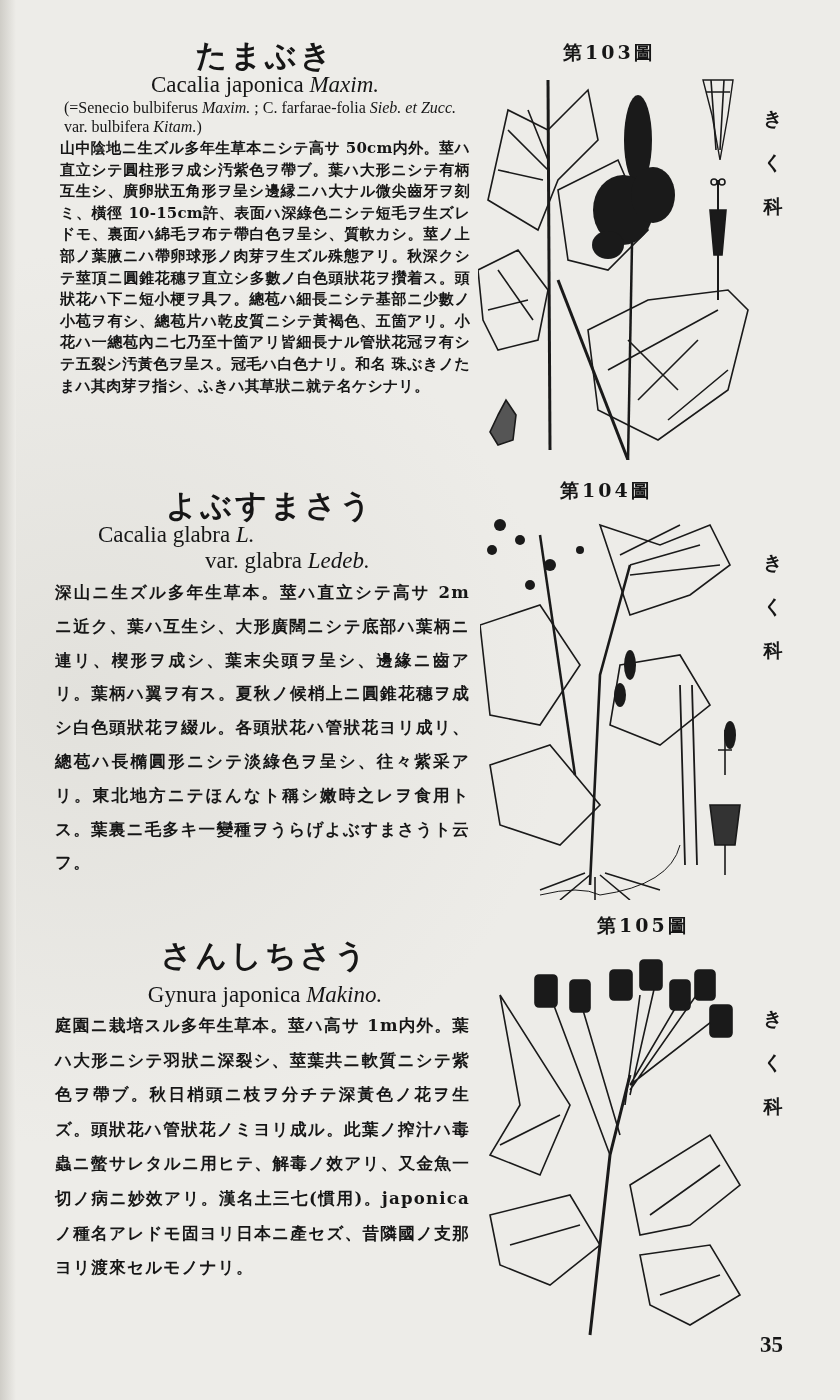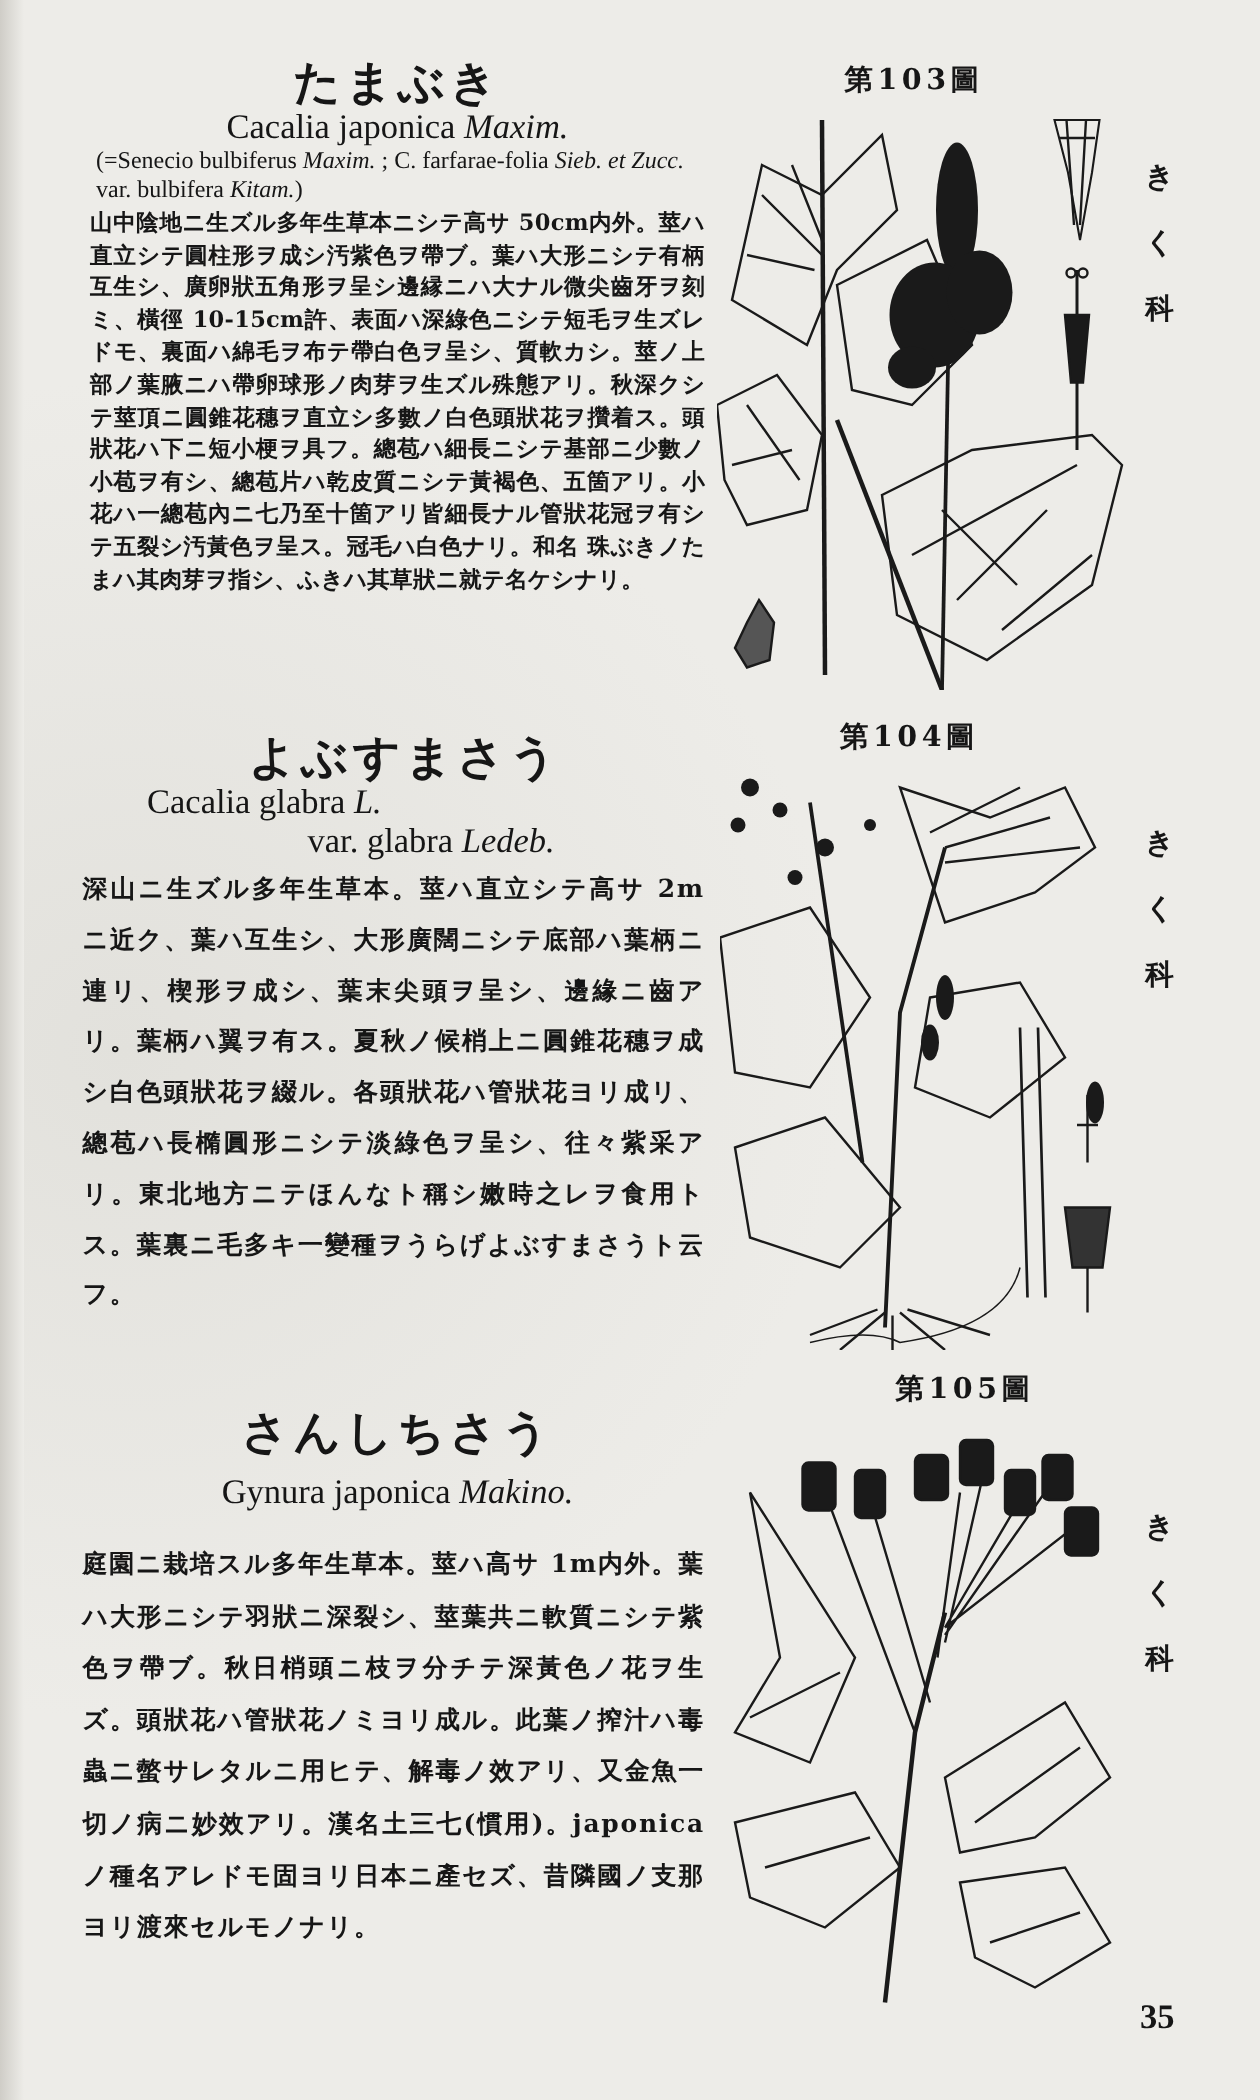--- a/index.html
+++ b/index.html
@@ -59,21 +59,21 @@
     </p>
     <p class="body-text loose" style="margin-top:2px; margin-left:-5px;">深山ニ生ズル多年生草本。莖ハ直立シテ高サ 2m ニ近ク、葉ハ互生シ、大形廣闊ニシテ底部ハ葉柄ニ連リ、楔形ヲ成シ、葉末尖頭ヲ呈シ、邊緣ニ齒アリ。葉柄ハ翼ヲ有ス。夏秋ノ候梢上ニ圓錐花穗ヲ成シ白色頭狀花ヲ綴ル。各頭狀花ハ管狀花ヨリ成リ、總苞ハ長橢圓形ニシテ淡綠色ヲ呈シ、往々紫采アリ。東北地方ニテほんなト稱シ嫩時之レヲ食用トス。葉裏ニ毛多キ一變種ヲうらげよぶすまさうト云フ。</p>
   </div>
 
   <div class="entry" style="top:938px;">
     <h1 class="jp-title">さんしちさう</h1>
     <p class="sci" style="margin-top:10px;">
       <span>Gynura japonica</span>
       <i>Makino.</i>
     </p>
-    <p class="body-text med" style="margin-top:17px; margin-left:-5px;">庭園ニ栽培スル多年生草本。莖ハ高サ 1m内外。葉ハ大形ニシテ羽狀ニ深裂シ、莖葉共ニ軟質ニシテ紫色ヲ帶ブ。秋日梢頭ニ枝ヲ分チテ深黃色ノ花ヲ生ズ。頭狀花ハ管狀花ノミヨリ成ル。此葉ノ搾汁ハ毒蟲ニ螫サレタルニ用ヒテ、解毒ノ效アリ、又金魚一切ノ病ニ妙效アリ。漢名土三七(慣用)。japonica ノ種名アレドモ固ヨリ日本ニ產セズ、昔隣國ノ支那ヨリ渡來セルモノナリ。</p>
+    <p class="body-text med" style="margin-top:0; margin-left:-5px;">庭園ニ栽培スル多年生草本。莖ハ高サ 1m内外。葉ハ大形ニシテ羽狀ニ深裂シ、莖葉共ニ軟質ニシテ紫色ヲ帶ブ。秋日梢頭ニ枝ヲ分チテ深黃色ノ花ヲ生ズ。頭狀花ハ管狀花ノミヨリ成ル。此葉ノ搾汁ハ毒蟲ニ螫サレタルニ用ヒテ、解毒ノ效アリ、又金魚一切ノ病ニ妙效アリ。漢名土三七(慣用)。japonica ノ種名アレドモ固ヨリ日本ニ產セズ、昔隣國ノ支那ヨリ渡來セルモノナリ。</p>
   </div>
 
   <div class="fig-label" style="left:563px; top:40px;">第103圖</div>
   <div class="fig-label" style="left:560px; top:478px;">第104圖</div>
   <div class="fig-label" style="left:557px; top:913px;margin-left:40px;">第105圖</div>
 
   <div class="family" style="left:762px; top:96px;">
     <span>き</span>
     <span>く</span>
     <span>科</span>

